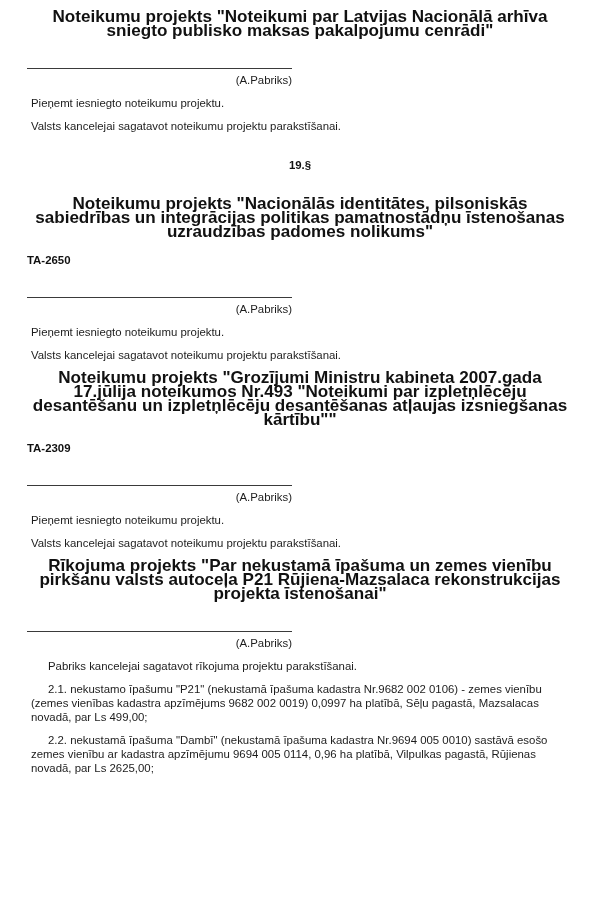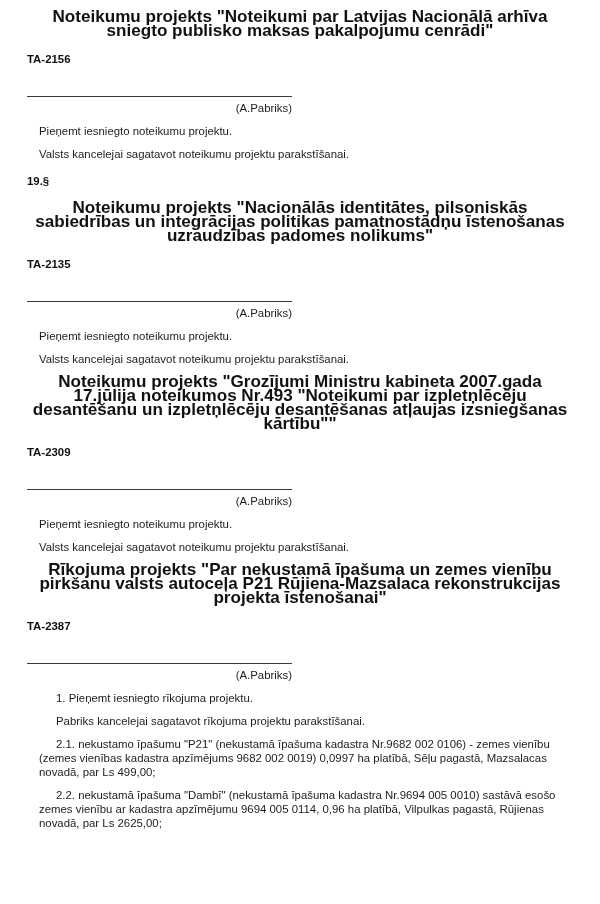--- a/index.html
+++ b/index.html
@@ -32,48 +32,48 @@
     width: 265px;
   }
   .sigline {
     border-top: 1px solid #3a3a3a;
     height: 0;
   }
   .signatory {
     text-align: right;
     margin-top: 4px;
   }
-  .para { margin: 9px 12px; }
+  .para { margin: 9px 4px; }
   .para.ind { text-indent: 17px; }
   .mark {
     font-weight: bold;
-    margin: 13px 0;
+    text-align: center;
+    margin: 25px 0;
     color: #111111;
   }
 </style>
 </head>
 <body>
 
 <div class="page">
 
   <section class="sec">
     <h2 class="title">Noteikumu projekts "Noteikumi par Latvijas Nacionālā arhīva sniegto publisko maksas pakalpojumu cenrādi"</h2>
-    <div class="ta">TA-2156</div>
     <div class="sigblock">
       <div class="sigline"></div>
       <div class="signatory">(A.Pabriks)</div>
     </div>
     <p class="para">Pieņemt iesniegto noteikumu projektu.</p>
     <p class="para">Valsts kancelejai sagatavot noteikumu projektu parakstīšanai.</p>
   </section>
 
   <section class="sec">
     <div class="mark">19.§</div>
     <h2 class="title">Noteikumu projekts "Nacionālās identitātes, pilsoniskās sabiedrības un integrācijas politikas pamatnostādņu īstenošanas uzraudzības padomes nolikums"</h2>
-    <div class="ta">TA-2135</div>
+    <div class="ta">TA-2650</div>
     <div class="sigblock">
       <div class="sigline"></div>
       <div class="signatory">(A.Pabriks)</div>
     </div>
     <p class="para">Pieņemt iesniegto noteikumu projektu.</p>
     <p class="para">Valsts kancelejai sagatavot noteikumu projektu parakstīšanai.</p>
   </section>
 
   <section class="sec">
     <h2 class="title">Noteikumu projekts "Grozījumi Ministru kabineta 2007.gada 17.jūlija noteikumos Nr.493 "Noteikumi par izpletņlēcēju desantēšanu un izpletņlēcēju desantēšanas atļaujas izsniegšanas kārtību""</h2>
@@ -81,25 +81,23 @@
     <div class="sigblock">
       <div class="sigline"></div>
       <div class="signatory">(A.Pabriks)</div>
     </div>
     <p class="para">Pieņemt iesniegto noteikumu projektu.</p>
     <p class="para">Valsts kancelejai sagatavot noteikumu projektu parakstīšanai.</p>
   </section>
 
   <section class="sec">
     <h2 class="title">Rīkojuma projekts "Par nekustamā īpašuma un zemes vienību pirkšanu valsts autoceļa P21 Rūjiena-Mazsalaca rekonstrukcijas projekta īstenošanai"</h2>
-    <div class="ta">TA-2387</div>
     <div class="sigblock">
       <div class="sigline"></div>
       <div class="signatory">(A.Pabriks)</div>
     </div>
-    <p class="para ind">1. Pieņemt iesniegto rīkojuma projektu.</p>
     <p class="para ind">Pabriks kancelejai sagatavot rīkojuma projektu parakstīšanai.</p>
     <p class="para ind">2.1. nekustamo īpašumu "P21" (nekustamā īpašuma kadastra Nr.9682 002 0106) - zemes vienību (zemes vienības kadastra apzīmējums 9682 002 0019) 0,0997 ha platībā, Sēļu pagastā, Mazsalacas novadā, par Ls 499,00;</p>
     <p class="para ind">2.2. nekustamā īpašuma "Dambī" (nekustamā īpašuma kadastra Nr.9694 005 0010) sastāvā esošo zemes vienību ar kadastra apzīmējumu 9694 005 0114, 0,96 ha platībā, Vilpulkas pagastā, Rūjienas novadā, par Ls 2625,00;</p>
 
   </section>
 
 </div>
 
 </body></html>

